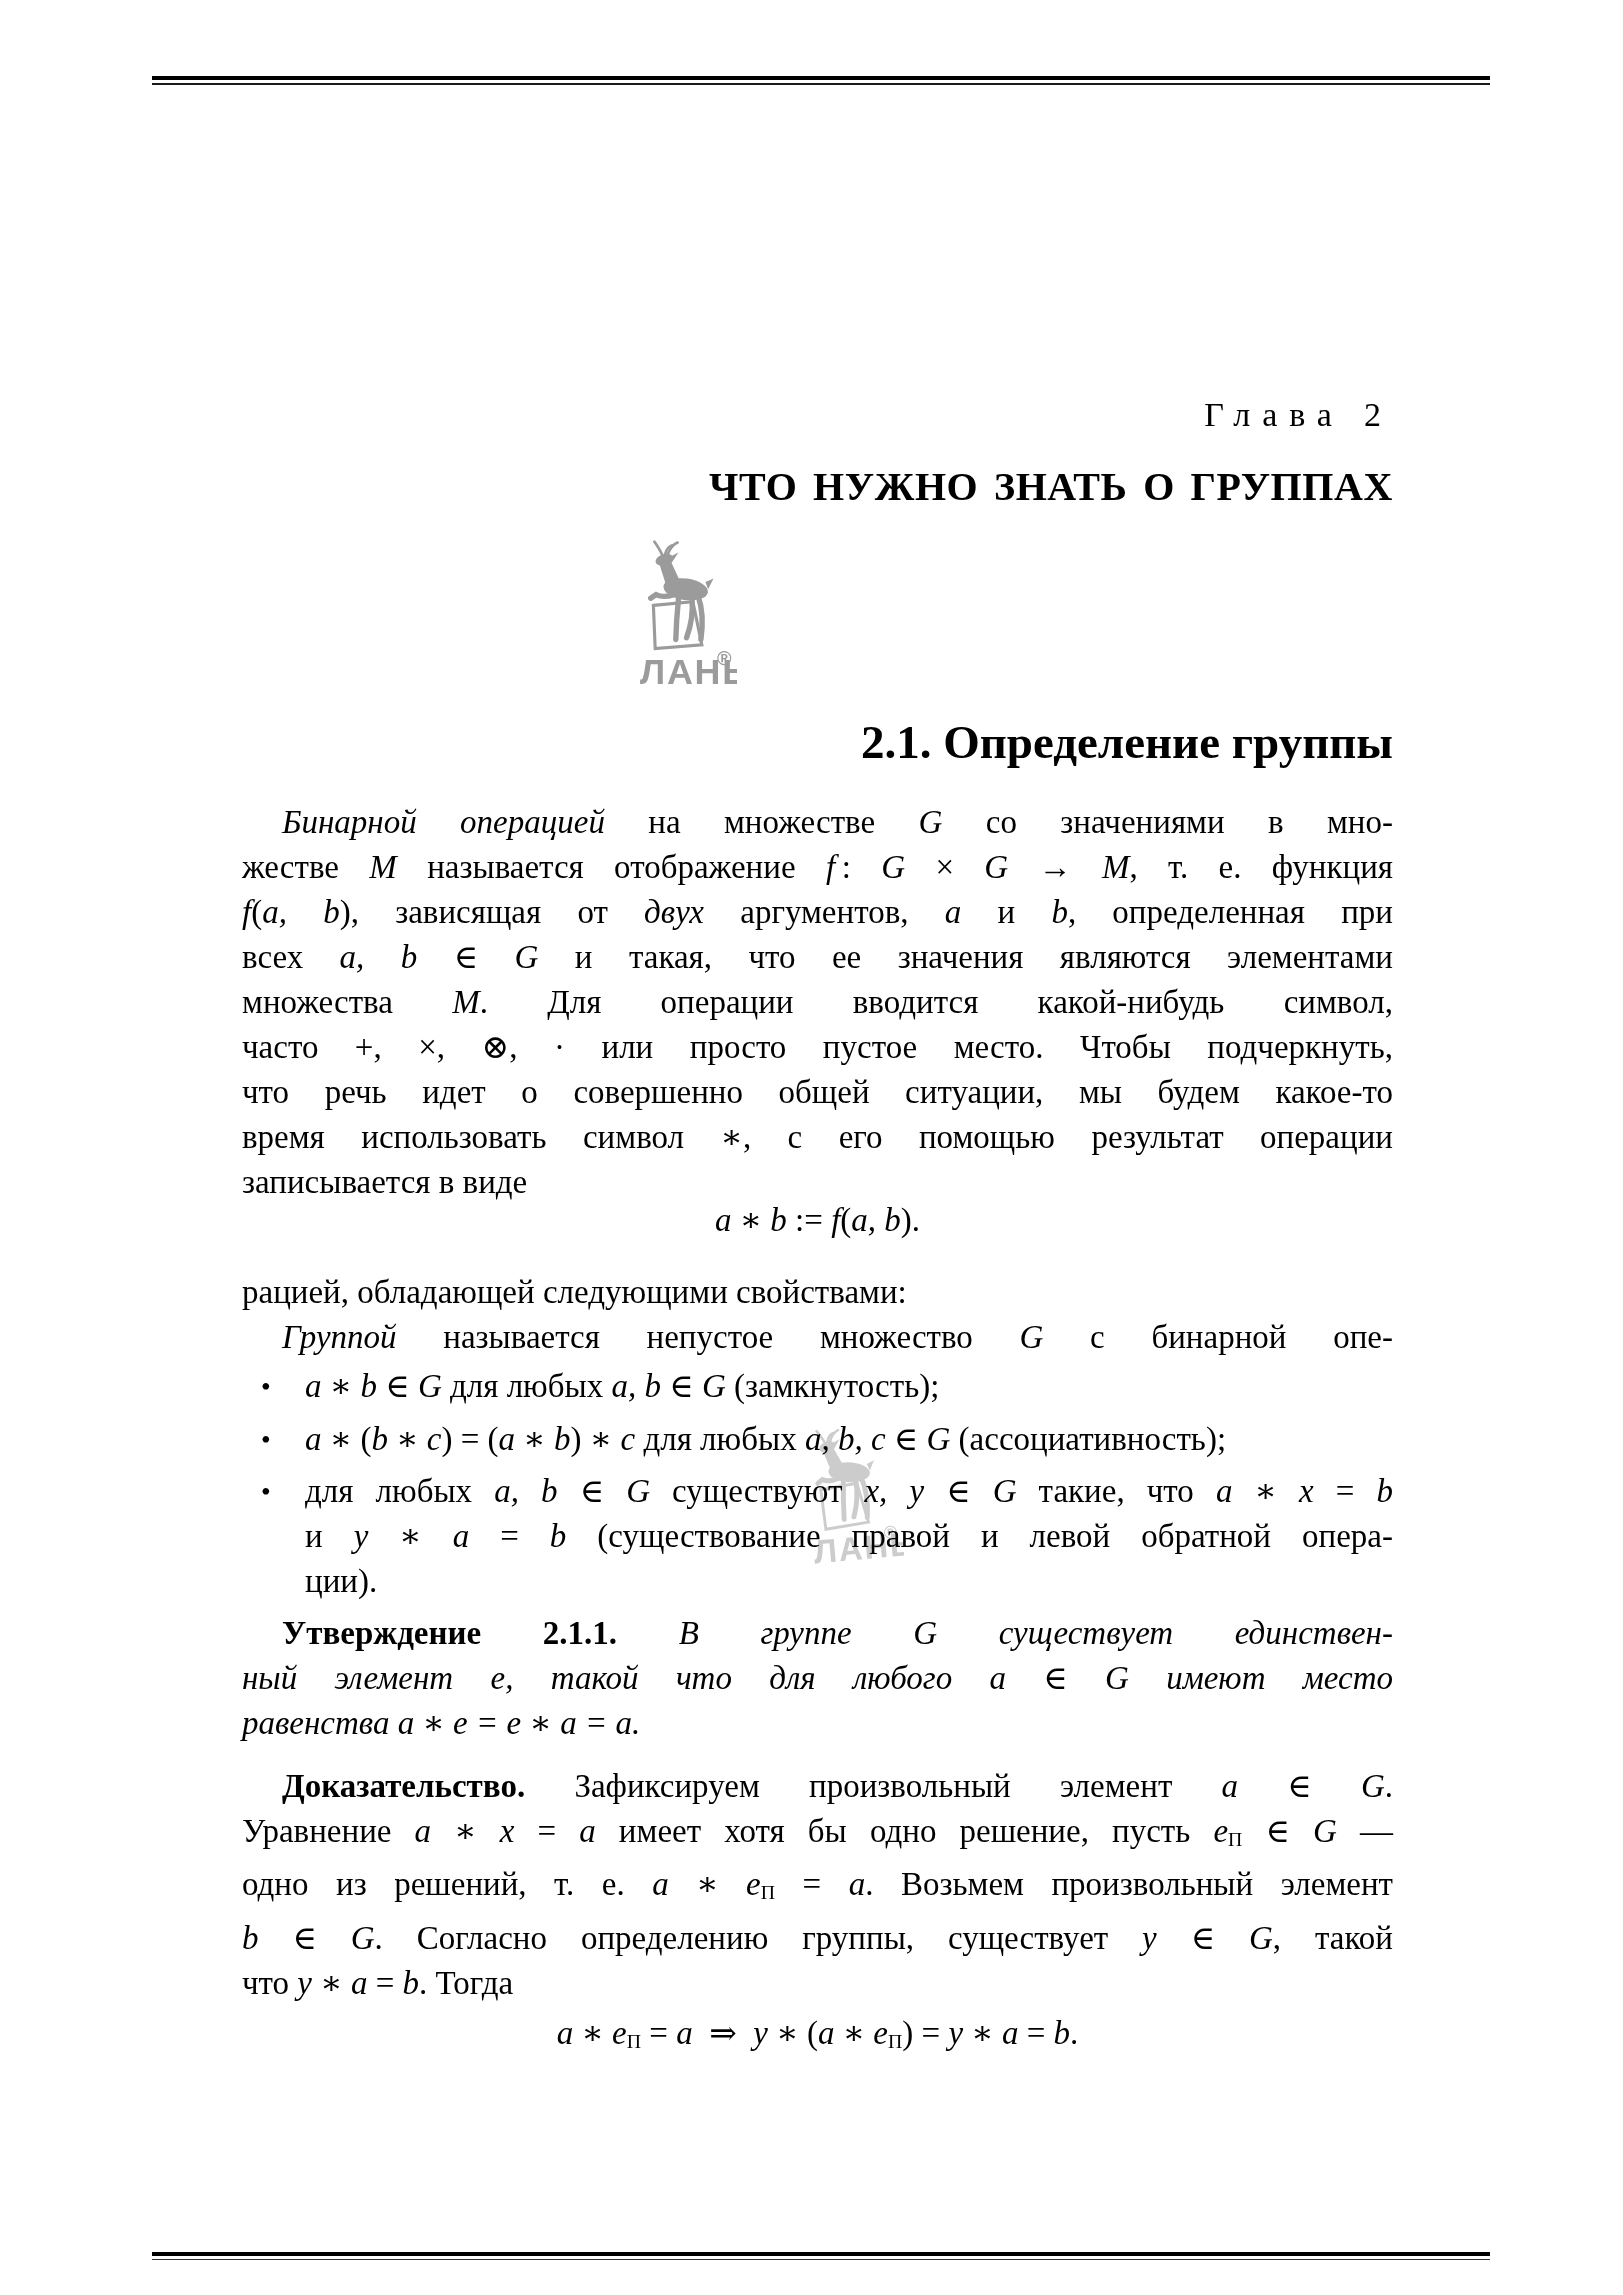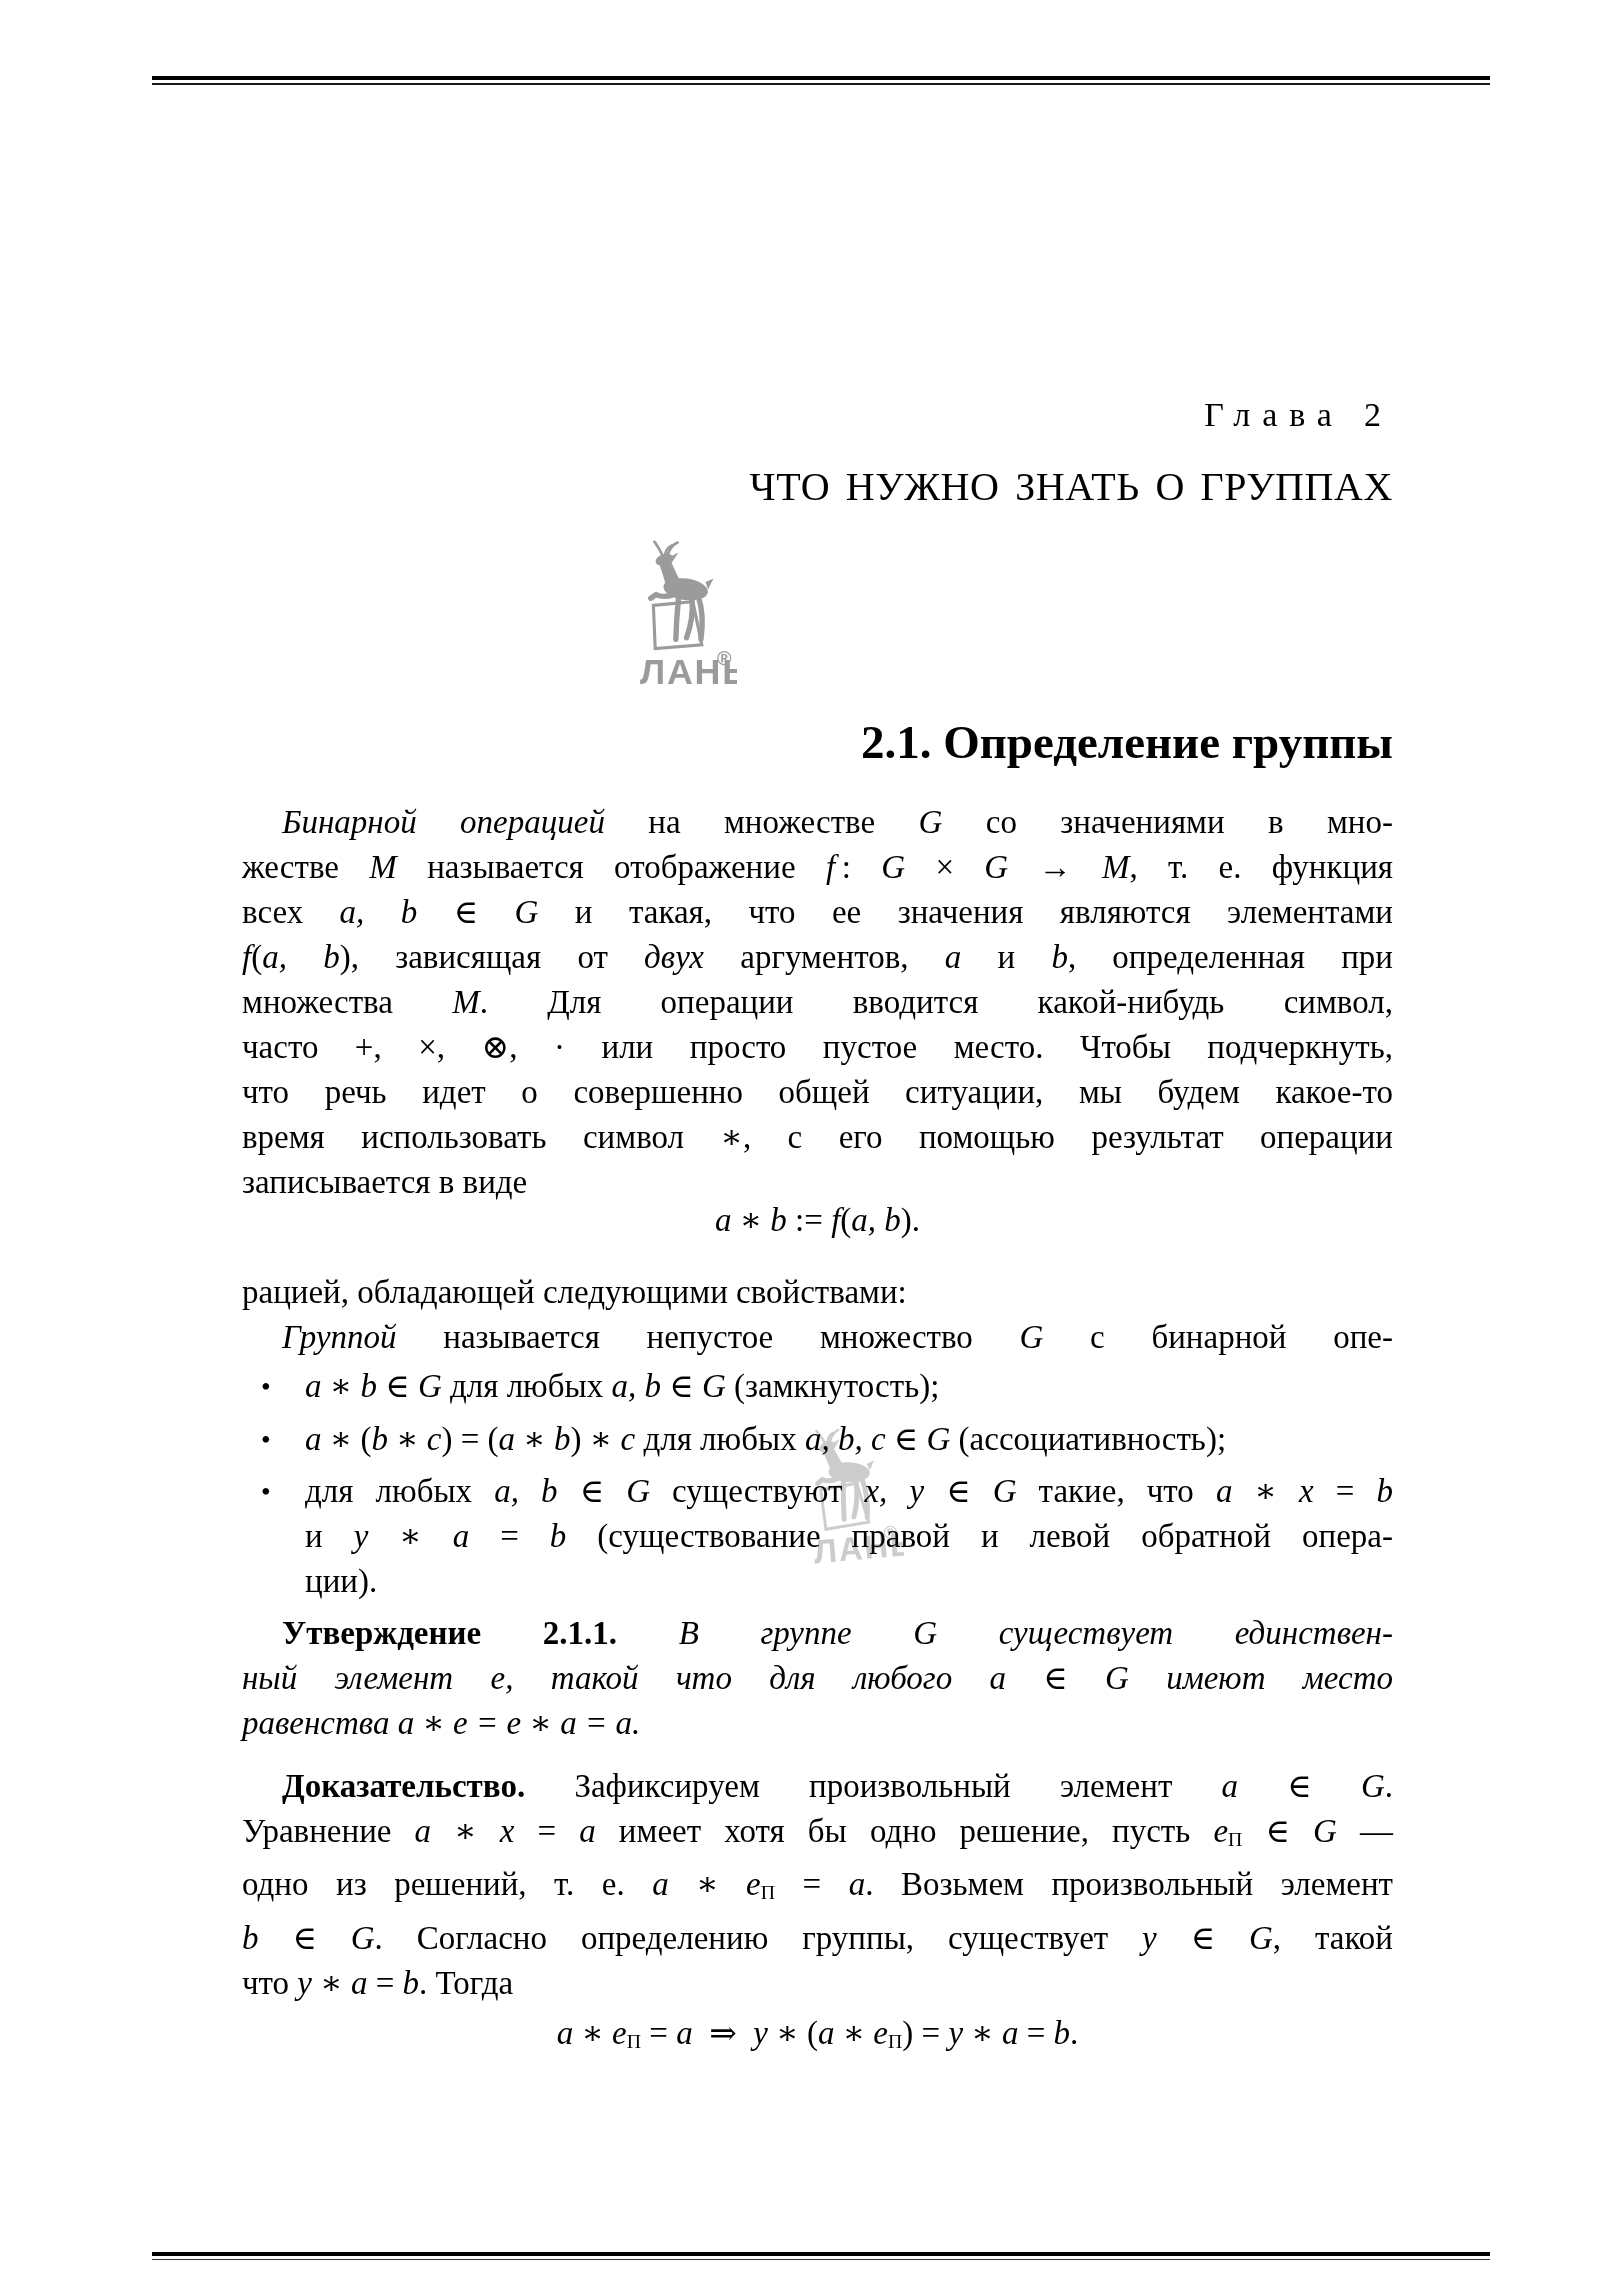--- a/index.html
+++ b/index.html
@@ -12,21 +12,21 @@
     color:#000;
   }
   .rule{position:absolute;left:152px;width:1338px;background:#000;}
   .rule-top-heavy{top:76px;height:4.4px;}
   .rule-top-light{top:83px;height:1.9px;background:#1a1a1a;}
   .rule-bottom-heavy{top:2252px;height:4.4px;}
   .rule-bottom-light{top:2259px;height:1.3px;background:#333;}
 
   .center-head{position:absolute;left:242px;width:1151px;text-align:right;z-index:2;}
   .chapter-label{top:395px;font-size:34px;line-height:40px;letter-spacing:0.35em;font-weight:400;}
-  .chapter-title{top:463px;font-size:40px;line-height:48px;font-weight:400;word-spacing:5px;letter-spacing:0.6px;}
+  .chapter-title{top:463px;font-size:40px;line-height:48px;font-weight:700;word-spacing:5px;letter-spacing:0.6px;}
   .section-title{top:720px;font-size:47px;line-height:44px;font-weight:700;}
 
   .col{position:absolute;left:242px;width:1151px;z-index:2;font-size:33px;}
   .line{line-height:45px;text-align:justify;text-align-last:justify;}
   .line.last{text-align-last:left;}
   .line.indent{text-indent:40px;}
   .formula{text-align:left;text-align-last:center;line-height:45px;}
 
   .sg-n{font-style:normal;}
   .sg-i{font-style:italic;}
@@ -104,22 +104,22 @@
       <text x="12" y="162" font-size="40" letter-spacing="2" fill="currentColor">ЛАНЬ</text>
       <text x="98" y="140" font-size="22" fill="currentColor">®</text>
     </svg>
   </div>
 
   <div class="center-head section-title">2.1. Определение группы</div>
 
   <div class="col" style="top:800px">
     <div class="line indent"><span class="sg-i">Бинарной операцией</span><span class="sg-n"> на множестве </span><span class="sg-m">G</span><span class="sg-n"> со значениями в мно-</span></div>
     <div class="line"><span class="sg-n">жестве </span><span class="sg-m">M</span><span class="sg-n"> называется отображение </span><span class="sg-m">f</span><span class="sg-n"> : </span><span class="sg-m">G</span><span class="sg-n"> × </span><span class="sg-m">G</span><span class="sg-n"> → </span><span class="sg-m">M</span><span class="sg-n">, т. е. функция</span></div>
+    <div class="line"><span class="sg-m">f</span><span class="sg-n">(</span><span class="sg-m">a, b</span><span class="sg-n">), зависящая от </span><span class="sg-i">двух</span><span class="sg-n"> аргументов, </span><span class="sg-m">a</span><span class="sg-n"> и </span><span class="sg-m">b</span><span class="sg-n">, определенная при</span></div>
     <div class="line"><span class="sg-n">всех </span><span class="sg-m">a, b</span><span class="sg-n"> ∈ </span><span class="sg-m">G</span><span class="sg-n"> и такая, что ее значения являются элементами</span></div>
-    <div class="line"><span class="sg-m">f</span><span class="sg-n">(</span><span class="sg-m">a, b</span><span class="sg-n">), зависящая от </span><span class="sg-i">двух</span><span class="sg-n"> аргументов, </span><span class="sg-m">a</span><span class="sg-n"> и </span><span class="sg-m">b</span><span class="sg-n">, определенная при</span></div>
     <div class="line"><span class="sg-n">множества </span><span class="sg-m">M</span><span class="sg-n">. Для операции вводится какой-нибудь символ,</span></div>
     <div class="line"><span class="sg-n">часто +, ×, ⊗, · или просто пустое место. Чтобы подчеркнуть,</span></div>
     <div class="line"><span class="sg-n">что речь идет о совершенно общей ситуации, мы будем какое-то</span></div>
     <div class="line"><span class="sg-n">время использовать символ ∗, с его помощью результат операции</span></div>
     <div class="line last"><span class="sg-n">записывается в виде</span></div>
   </div>
 
   <div class="col formula" style="top:1198px"><span class="sg-m">a</span><span class="sg-n"> ∗ </span><span class="sg-m">b</span><span class="sg-n"> := </span><span class="sg-m">f</span><span class="sg-n">(</span><span class="sg-m">a, b</span><span class="sg-n">).</span></div>
 
   <div class="col" style="top:1270px">

